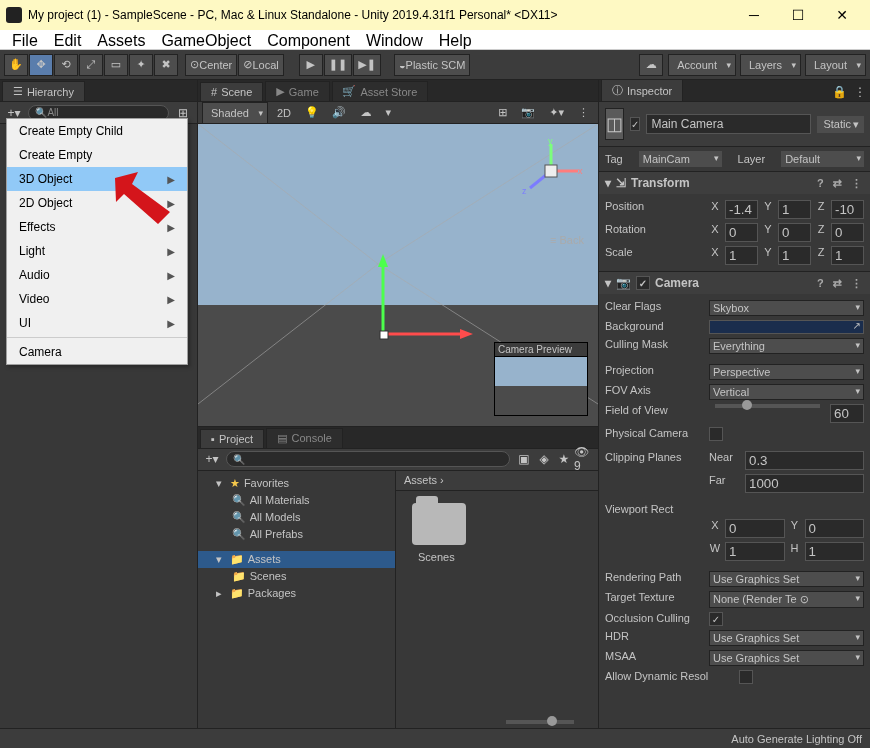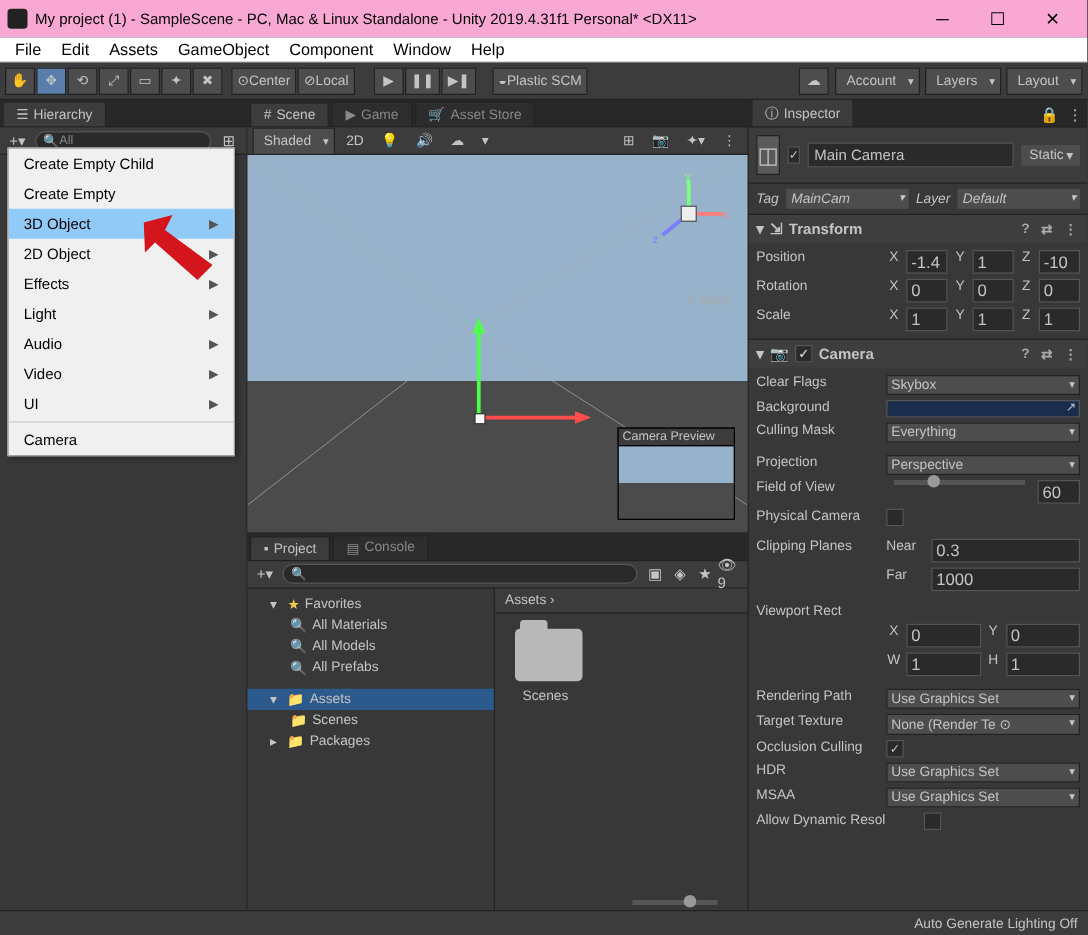--- a/index.html
+++ b/index.html
@@ -1,23 +1,23 @@
 <!DOCTYPE html>
 <html><head>
 <meta charset="utf-8">
 <style>
   * { box-sizing: border-box; margin: 0; padding: 0; font-family: "Segoe UI", Arial, sans-serif; }
   body { width: 870px; height: 748px; background: #383838; color: #c4c4c4; font-size: 12px; overflow: hidden; position: relative; }
   
-  .title-bar { height: 30px; background: #f9a8d4; display: flex; align-items: center; padding: 0 6px; color: #000; font-size: 12px; }
+  .title-bar { height: 30px; background: #fef9c3; display: flex; align-items: center; padding: 0 6px; color: #000; font-size: 12px; }
   .title-bar .logo { width: 16px; height: 16px; background: #222; border-radius: 3px; margin-right: 6px; }
   .title-bar .spacer { flex: 1; }
   .win-btn { width: 44px; height: 28px; display: flex; align-items: center; justify-content: center; color: #000; font-size: 14px; }
   
-  .menu-bar { height: 20px; background: #fff; color: #000; display: flex; align-items: flex-start; padding: 0 4px; font-size: 13px; border-bottom: 1px solid #ccc; }
+  .menu-bar { height: 20px; background: #fff; color: #000; display: flex; align-items: flex-start; padding: 0 4px; font-size: 16px; border-bottom: 1px solid #ccc; }
   .menu-bar span { padding: 2px 8px; }
   
   .toolbar { height: 30px; background: #3c3c3c; border-bottom: 1px solid #222; display: flex; align-items: center; padding: 0 4px; font-size: 11px; }
   .tb-btn { background: #4d4d4d; border: 1px solid #222; height: 22px; min-width: 24px; display: flex; align-items: center; justify-content: center; margin-right: 1px; padding: 0 4px; color: #c4c4c4; }
   .tb-btn.active { background: #5a7dac; }
   .tb-group { display: flex; margin-right: 6px; }
   .toolbar .spacer { flex: 1; }
   .dropdown { background: #4d4d4d; border: 1px solid #222; height: 22px; padding: 0 18px 0 8px; display: flex; align-items: center; position: relative; margin-left: 4px; }
   .dropdown::after { content: "▾"; position: absolute; right: 4px; font-size: 9px; }
   
@@ -63,21 +63,21 @@
   .breadcrumb { height: 20px; background: #3c3c3c; border-bottom: 1px solid #222; display: flex; align-items: center; padding: 0 8px; font-size: 11px; }
   .folder-icon { width: 54px; height: 42px; background: #b8b8b8; border-radius: 4px; margin: 12px 0 6px 16px; position: relative; }
   .folder-icon::before { content: ""; position: absolute; top: -7px; left: 4px; width: 22px; height: 8px; background: #b8b8b8; border-radius: 3px 3px 0 0; }
   .folder-label { font-size: 11px; margin-left: 22px; }
   
   .inspector { height: 100%; overflow-y: auto; font-size: 11px; }
   .insp-header { background: #3c3c3c; padding: 6px; display: flex; align-items: center; gap: 6px; border-bottom: 1px solid #222; }
   .cube-icon { width: 32px; height: 32px; background: #5a5a5a; border: 1px solid #222; display: flex; align-items: center; justify-content: center; font-size: 18px; }
   .insp-name { flex: 1; background: #2a2a2a; border: 1px solid #555; padding: 2px 4px; color: #c4c4c4; font-size: 12px; }
   .static-btn { background: #4d4d4d; padding: 2px 6px; font-size: 11px; display:flex; align-items:center; gap:2px; }
-  .tag-layer-row { display: flex; padding: 4px 6px; gap: 6px; align-items: center; font-size: 11px; font-style: italic; }
+  .tag-layer-row { display: flex; padding: 4px 6px; gap: 16px; align-items: center; font-size: 11px; }
   .tag-layer-row .dd { flex: 1; background: #4d4d4d; padding: 2px 4px; position: relative; }
   .tag-layer-row .dd::after { content: "▾"; position: absolute; right: 3px; font-size: 9px; }
   .component { border-top: 1px solid #222; }
   .comp-header { background: #3e3e3e; padding: 4px 6px; display: flex; align-items: center; gap: 5px; font-weight: bold; font-size: 12px; }
   .comp-header .tri { cursor: pointer; }
   .comp-header .title { flex: 1; }
   .comp-header .mini { font-size: 11px; color: #aaa; padding: 0 2px; }
   .comp-body { padding: 4px 6px; }
   .row { display: flex; align-items: flex-start; padding: 2px 0; gap: 4px; }
   .row .label { width: 100px; }
@@ -363,20 +363,24 @@
           <div class="row">
               <span class="label">Culling Mask</span>
               <div class="dd-val">Everything</div>
             </div>
           <div style="height:6px;"></div>
           <div class="row">
               <span class="label">Projection</span>
               <div class="dd-val">Perspective</div>
             </div>
           <div class="row">
+              <span class="label">FOV Axis</span>
+              <div class="dd-val">Vertical</div>
+            </div>
+          <div class="row">
               <span class="label">Field of View</span>
               <div class="slider">
                 <div class="knob"></div>
               </div>
               <input class="val" style="flex: 0 0 34px;" value="60">
             </div>
           <div class="row">
               <span class="label">Physical Camera</span>
               <span class="checkbox"></span>
             </div>

